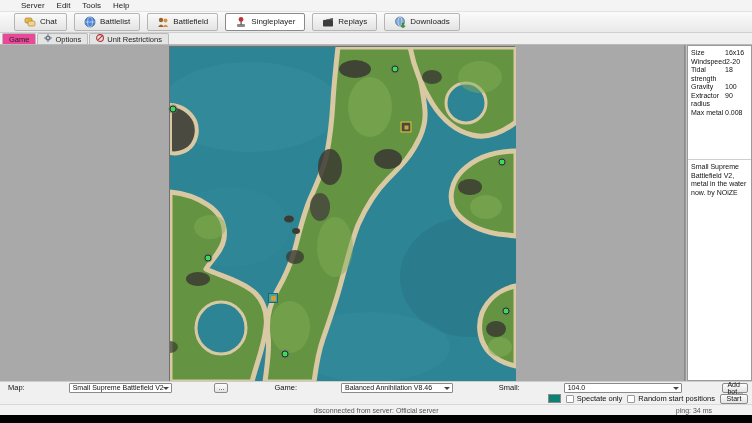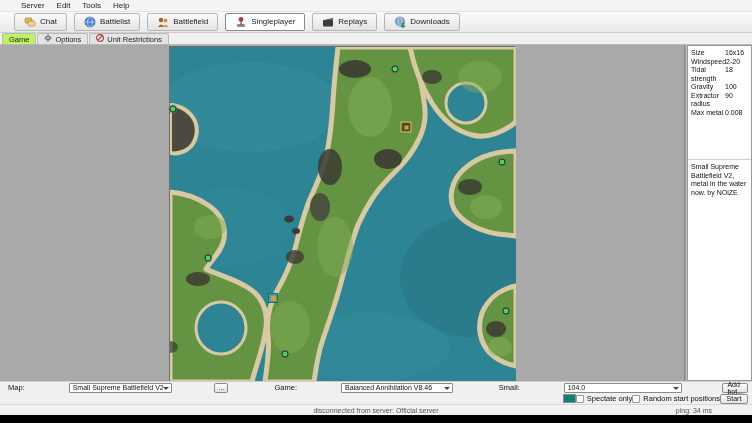--- a/index.html
+++ b/index.html
@@ -20,21 +20,21 @@
     border:1px solid #b5b5b5; border-radius:2px; }
   .tool-tab.active { background:#fff; font-weight:normal; border-color:#8a8a8a; }
   .tool-tab svg { display:block; }
 
   
   .subtabs { height:12px; background:#f0f0f0; display:flex; align-items:flex-end;
     padding-left:2px; gap:1px; border-bottom:1px solid #b9b9b9; }
   .sub-tab { height:11px; display:flex; align-items:center; gap:3px; padding:0 6px;
     font-size:7.5px; color:#222; background:#e4e4e4; border:1px solid #b9b9b9;
     border-bottom:none; border-radius:2px 2px 0 0; }
-  .sub-tab.active { background:#bef264;justify-content:center; }
+  .sub-tab.active { background:#ec4899;justify-content:center; }
 
   
   .main { flex:0 0 336px; display:flex; background:#a9a9a9; overflow:hidden; }
   .map-area { width:684px; position:relative; }
   .map-preview { position:absolute; left:169px; top:1px; width:346px; height:335px;
     border:1px solid #6f6f6f; background:#2d8495; }
   .map-preview svg { display:block; }
   .marker { position:absolute; transform:translate(-50%,-50%); }
   .marker.start { width:7px; height:7px; border-radius:50%; background:#3bdc55;
     border:1px solid #2c2c2c; box-shadow:0 0 0 1px rgba(110,110,110,.55); }
@@ -65,21 +65,21 @@
   .combo .arrow { position:absolute; right:2px; top:3.5px; width:0; height:0;
     border-left:3px solid transparent; border-right:3px solid transparent; border-top:3.5px solid #444; }
   .combo.map { width:176px; }
   .combo.game { width:190px; }
   .combo.engine { width:202px; }
   .btn { height:10px; background:linear-gradient(#fdfdfd,#e3e3e3); border:1px solid #8a8a8a;
     border-radius:2px; font-size:7px; color:#111; display:flex; align-items:center;
     justify-content:center; padding:0 4px; }
   .btn.browse { width:14px; margin-left:2px; }
   .btn.addbot { width:36px; margin-left:auto; margin-right:2px; }
-  .right-group { margin-left:auto; display:flex; align-items:center; }
+  .right-group { margin-left:auto; display:flex; align-items:center; gap:5px; }
   .swatch { width:13px; height:9px; border:1px solid #8a8a8a; background:#0d8274; }
   .chk { display:flex; align-items:center; gap:3px; }
   .checkbox { width:8px; height:8px; background:#fff; border:1px solid #9a9a9a; border-radius:1px; }
   .btn.start { width:28px; }
 
   
   .statusbar { height:11px; background:#f2f2f2; border-top:1px solid #d8d8d8;
     position:relative; font-size:7px; color:#555; }
   .status-text { position:absolute; left:0; right:0; text-align:center; top:1.5px; }
   .ping { position:absolute; right:40px; top:1.5px; }

